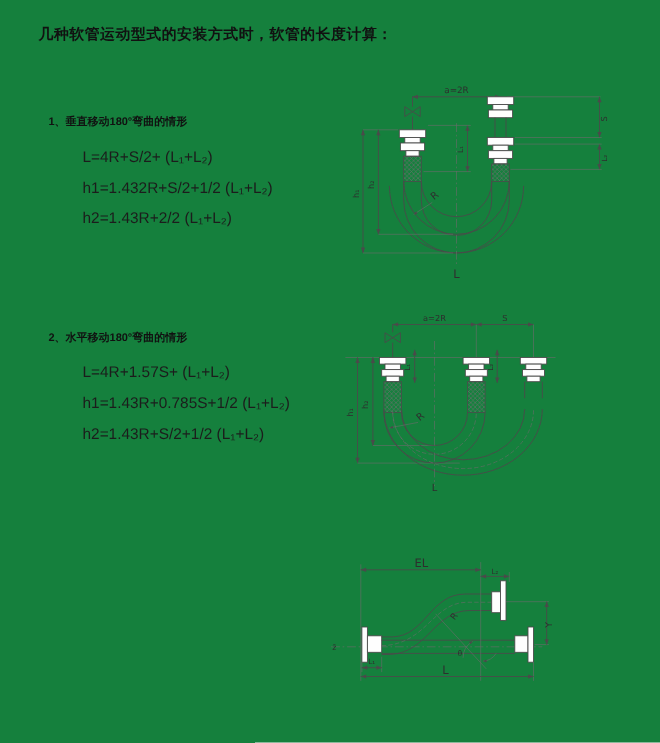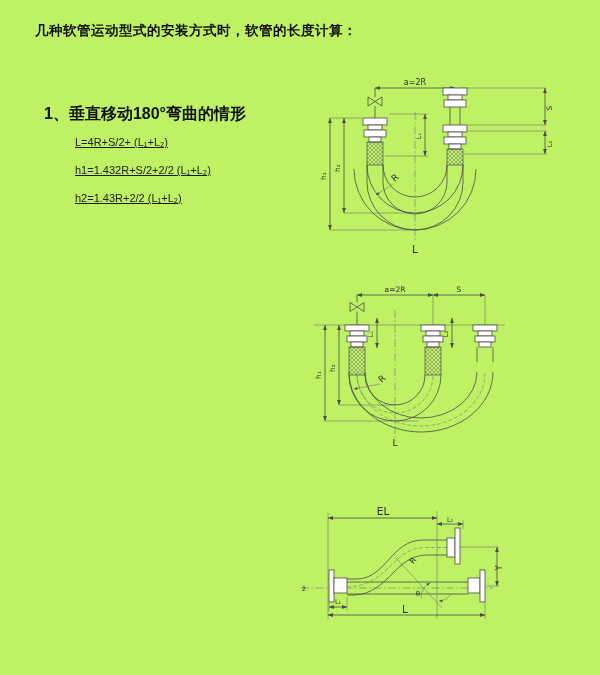--- a/index.html
+++ b/index.html
@@ -1,32 +1,32 @@
 <!DOCTYPE html>
 <html><head>
 <meta charset="utf-8">
 <style>
   html,body { margin:0; padding:0; background:#e8e8e8; }
   .page {
     position:relative; width:600px; height:675px; margin:0 auto;
-    background:#bef264; overflow:hidden;
+    background:#15803d; overflow:hidden;
     font-family:"Liberation Sans","DejaVu Sans",sans-serif;
     color:#151515;
   }
   .doc-title {
     position:absolute; left:35px; top:22px;
     font-size:13.5px; font-weight:bold; letter-spacing:0.5px; color:#111;
   }
   .section { position:absolute; left:44px; width:280px; }
   .sec-1 { top:104px; }
   .sec-2 { top:300px; }
   .sec-3 { top:516px; }
-  .sec-heading { font-size:16px; font-weight:bold; color:#111; height:18px; margin-bottom:6px; white-space:nowrap; }
+  .sec-heading { font-size:10px; font-weight:bold; color:#111; height:18px; margin-bottom:6px; white-space:nowrap; }
   .formulas { padding-left:31px; }
-  .formula { font-size:11px; line-height:28px; color:#1c1c1c; white-space:nowrap;text-decoration:underline; }
+  .formula { font-size:14px; line-height:28px; color:#1c1c1c; white-space:nowrap; }
   .diagram { position:absolute; }
   .dg-1 { left:300px; top:70px; }
   .dg-2 { left:300px; top:282px; }
   .dg-3 { left:295px; top:500px; }
   svg { display:block; }
   .d-ln   { stroke:#4a4a4a; stroke-width:0.8; fill:none; }
   .d-thin { stroke:#6a6a6a; stroke-width:0.55; fill:none; }
   .d-dash  { stroke-dasharray:8 2.5 1.5 2.5; }
   .d-dash2 { stroke-dasharray:4 2; }
   .fit { fill:#fefefe; stroke:#4a4a4a; stroke-width:0.8; }
@@ -36,25 +36,33 @@
 <body>
 
 <div class="page">
 
   <div class="doc-title">几种软管运动型式的安装方式时，软管的长度计算：</div>
 
   <div class="section sec-1">
     <div class="sec-heading">1、垂直移动180°弯曲的情形</div>
     <div class="formulas">
       <div class="formula">L=4R+S/2+ (L₁+L₂)</div>
-      <div class="formula">h1=1.432R+S/2+2/2 (L₁+L₂)</div>
+      <div class="formula">h1=1.432R+S/2+1/2 (L₁+L₂)</div>
       <div class="formula">h2=1.43R+2/2 (L₁+L₂)</div>
     </div>
   </div>
 
+  <div class="section sec-2">
+    <div class="sec-heading">2、水平移动180°弯曲的情形</div>
+    <div class="formulas">
+      <div class="formula">L=4R+1.57S+ (L₁+L₂)</div>
+      <div class="formula">h1=1.43R+0.785S+1/2 (L₁+L₂)</div>
+      <div class="formula">h2=1.43R+S/2+1/2 (L₁+L₂)</div>
+    </div>
+  </div>
 
 
   <div class="diagram dg-1">
   <svg width="300" height="195" viewBox="0 0 300 195">
     <defs>
       <marker id="ma1" viewBox="0 0 10 8" refX="9" refY="4" markerWidth="8" markerHeight="6" orient="auto-start-reverse">
         <path d="M0.8,0.8 L9.2,4 L0.8,7.2 z" fill="#4a4a4a"></path>
       </marker>
       <pattern id="braid1" width="4" height="4" patternUnits="userSpaceOnUse">
         <path d="M0,4 L4,0 M0,0 L4,4" stroke="#6e6e6e" stroke-width="0.5"></path>

